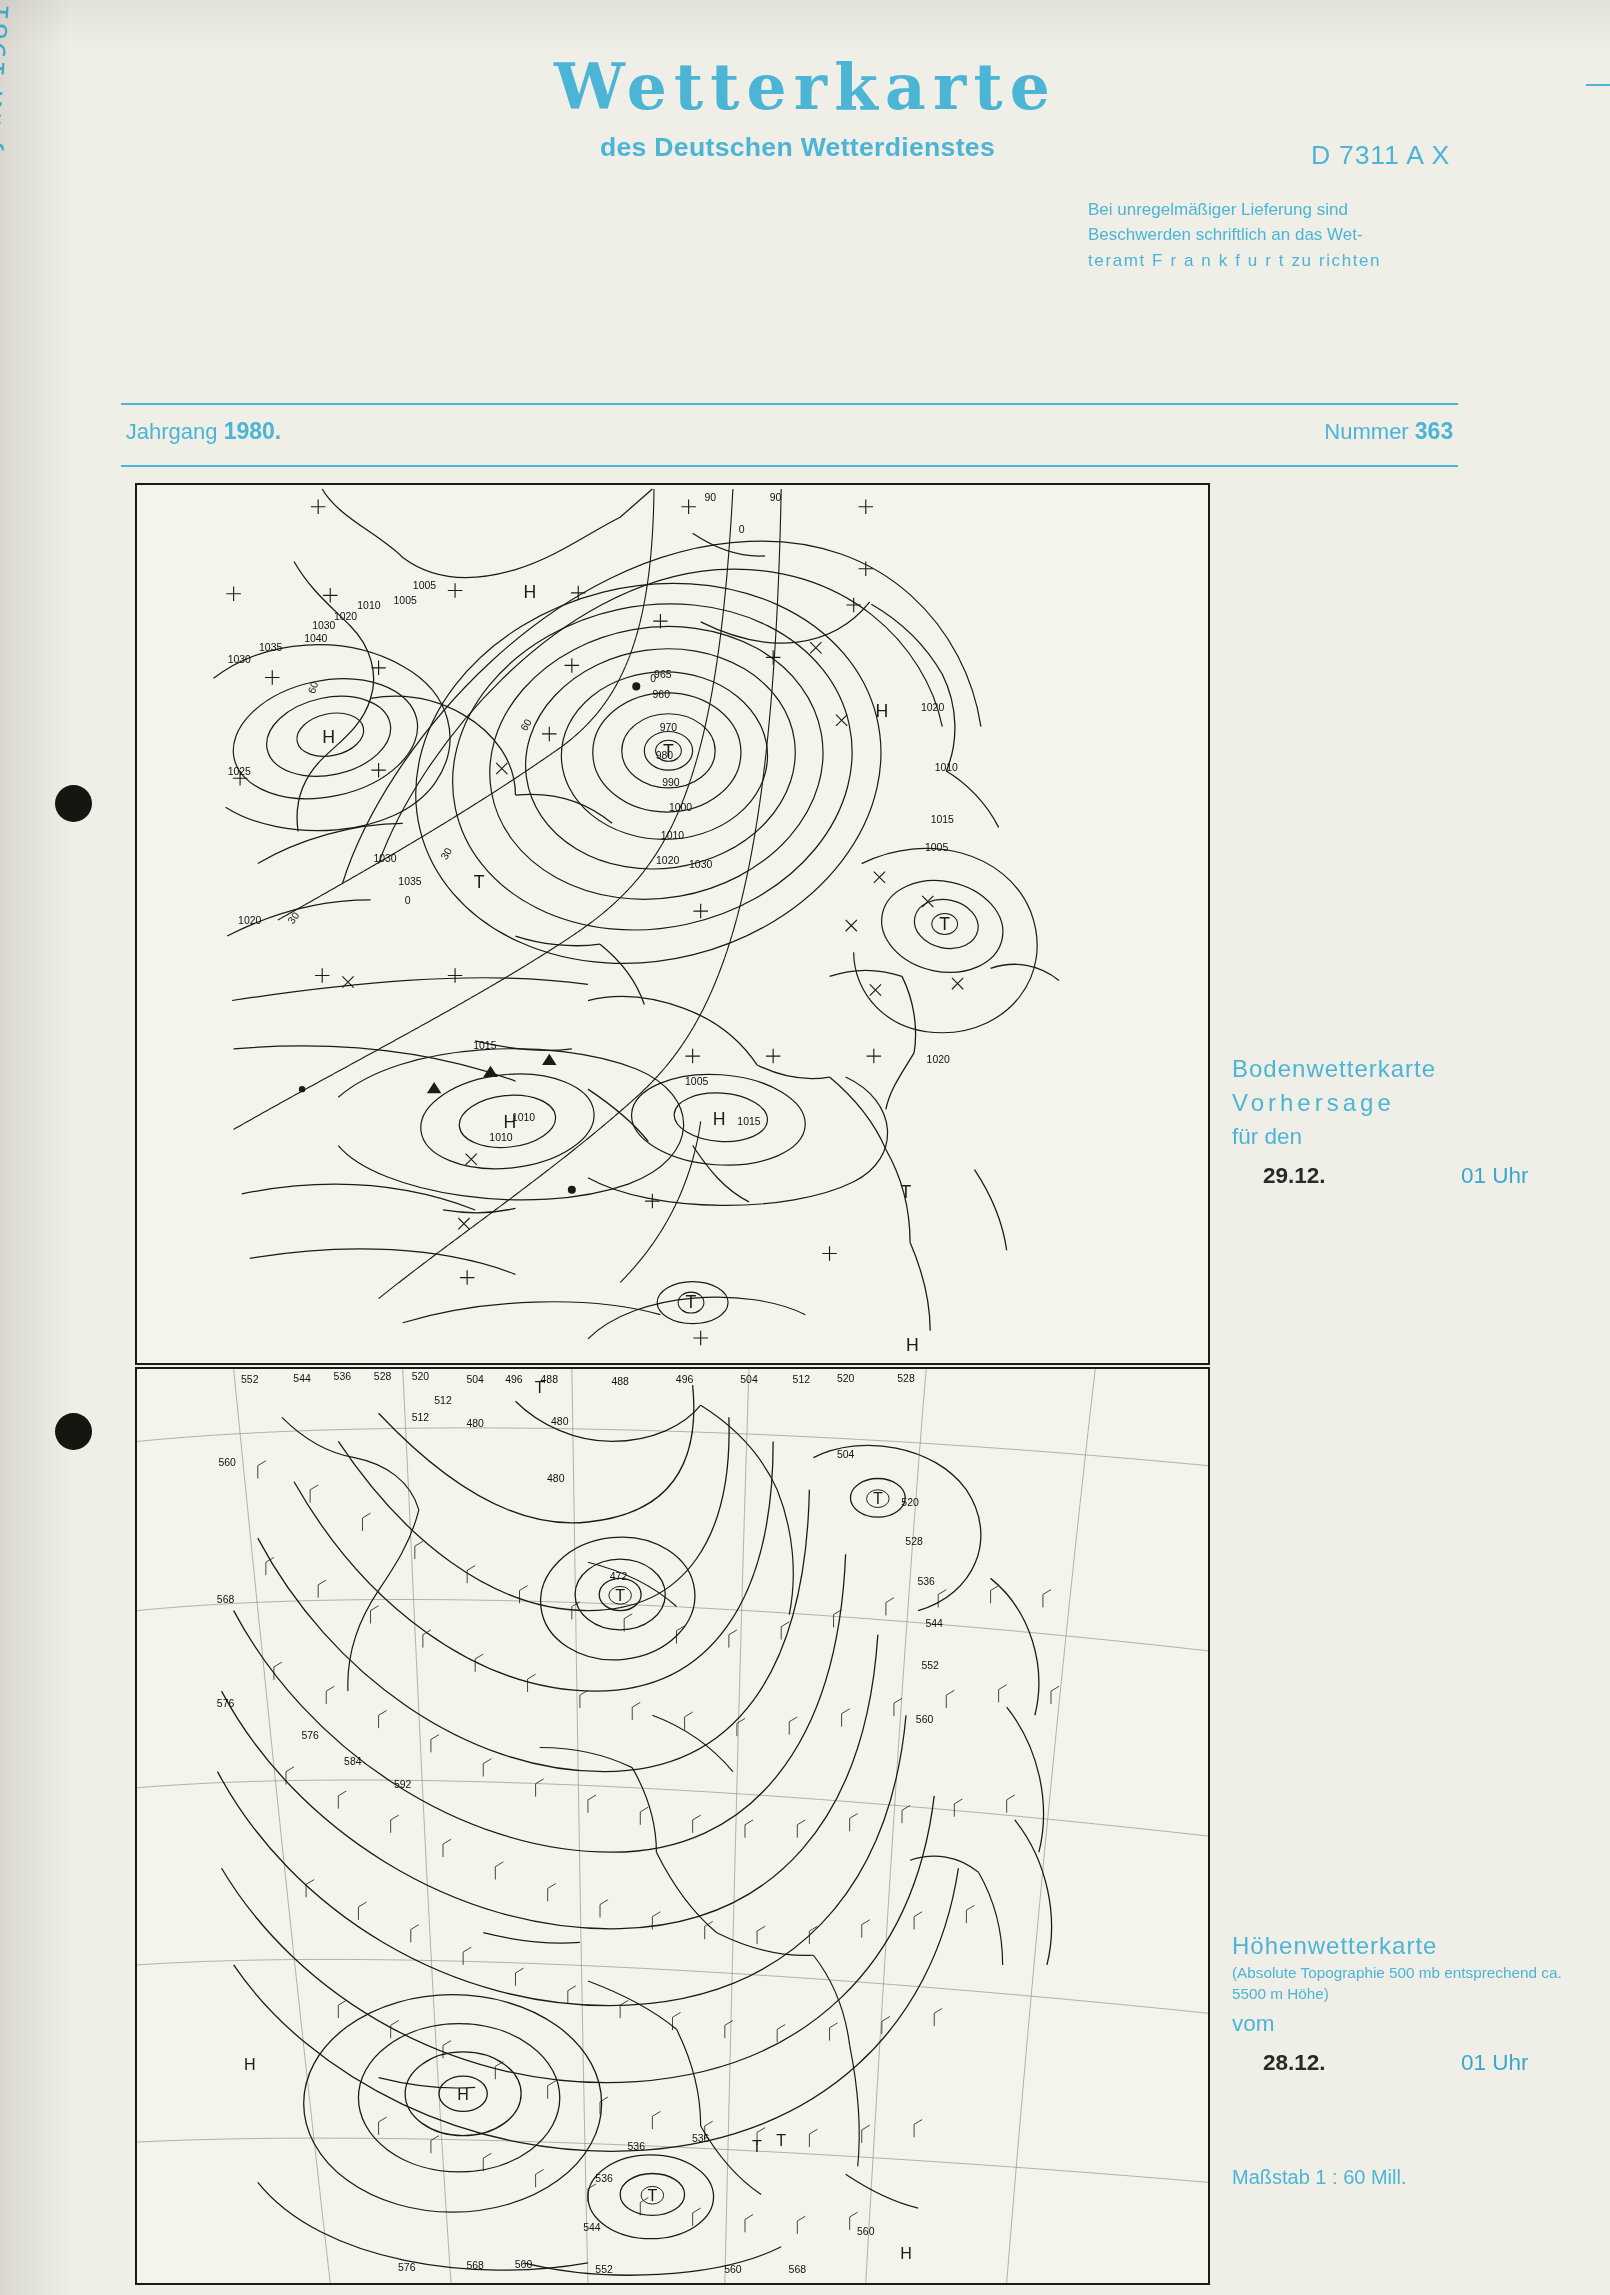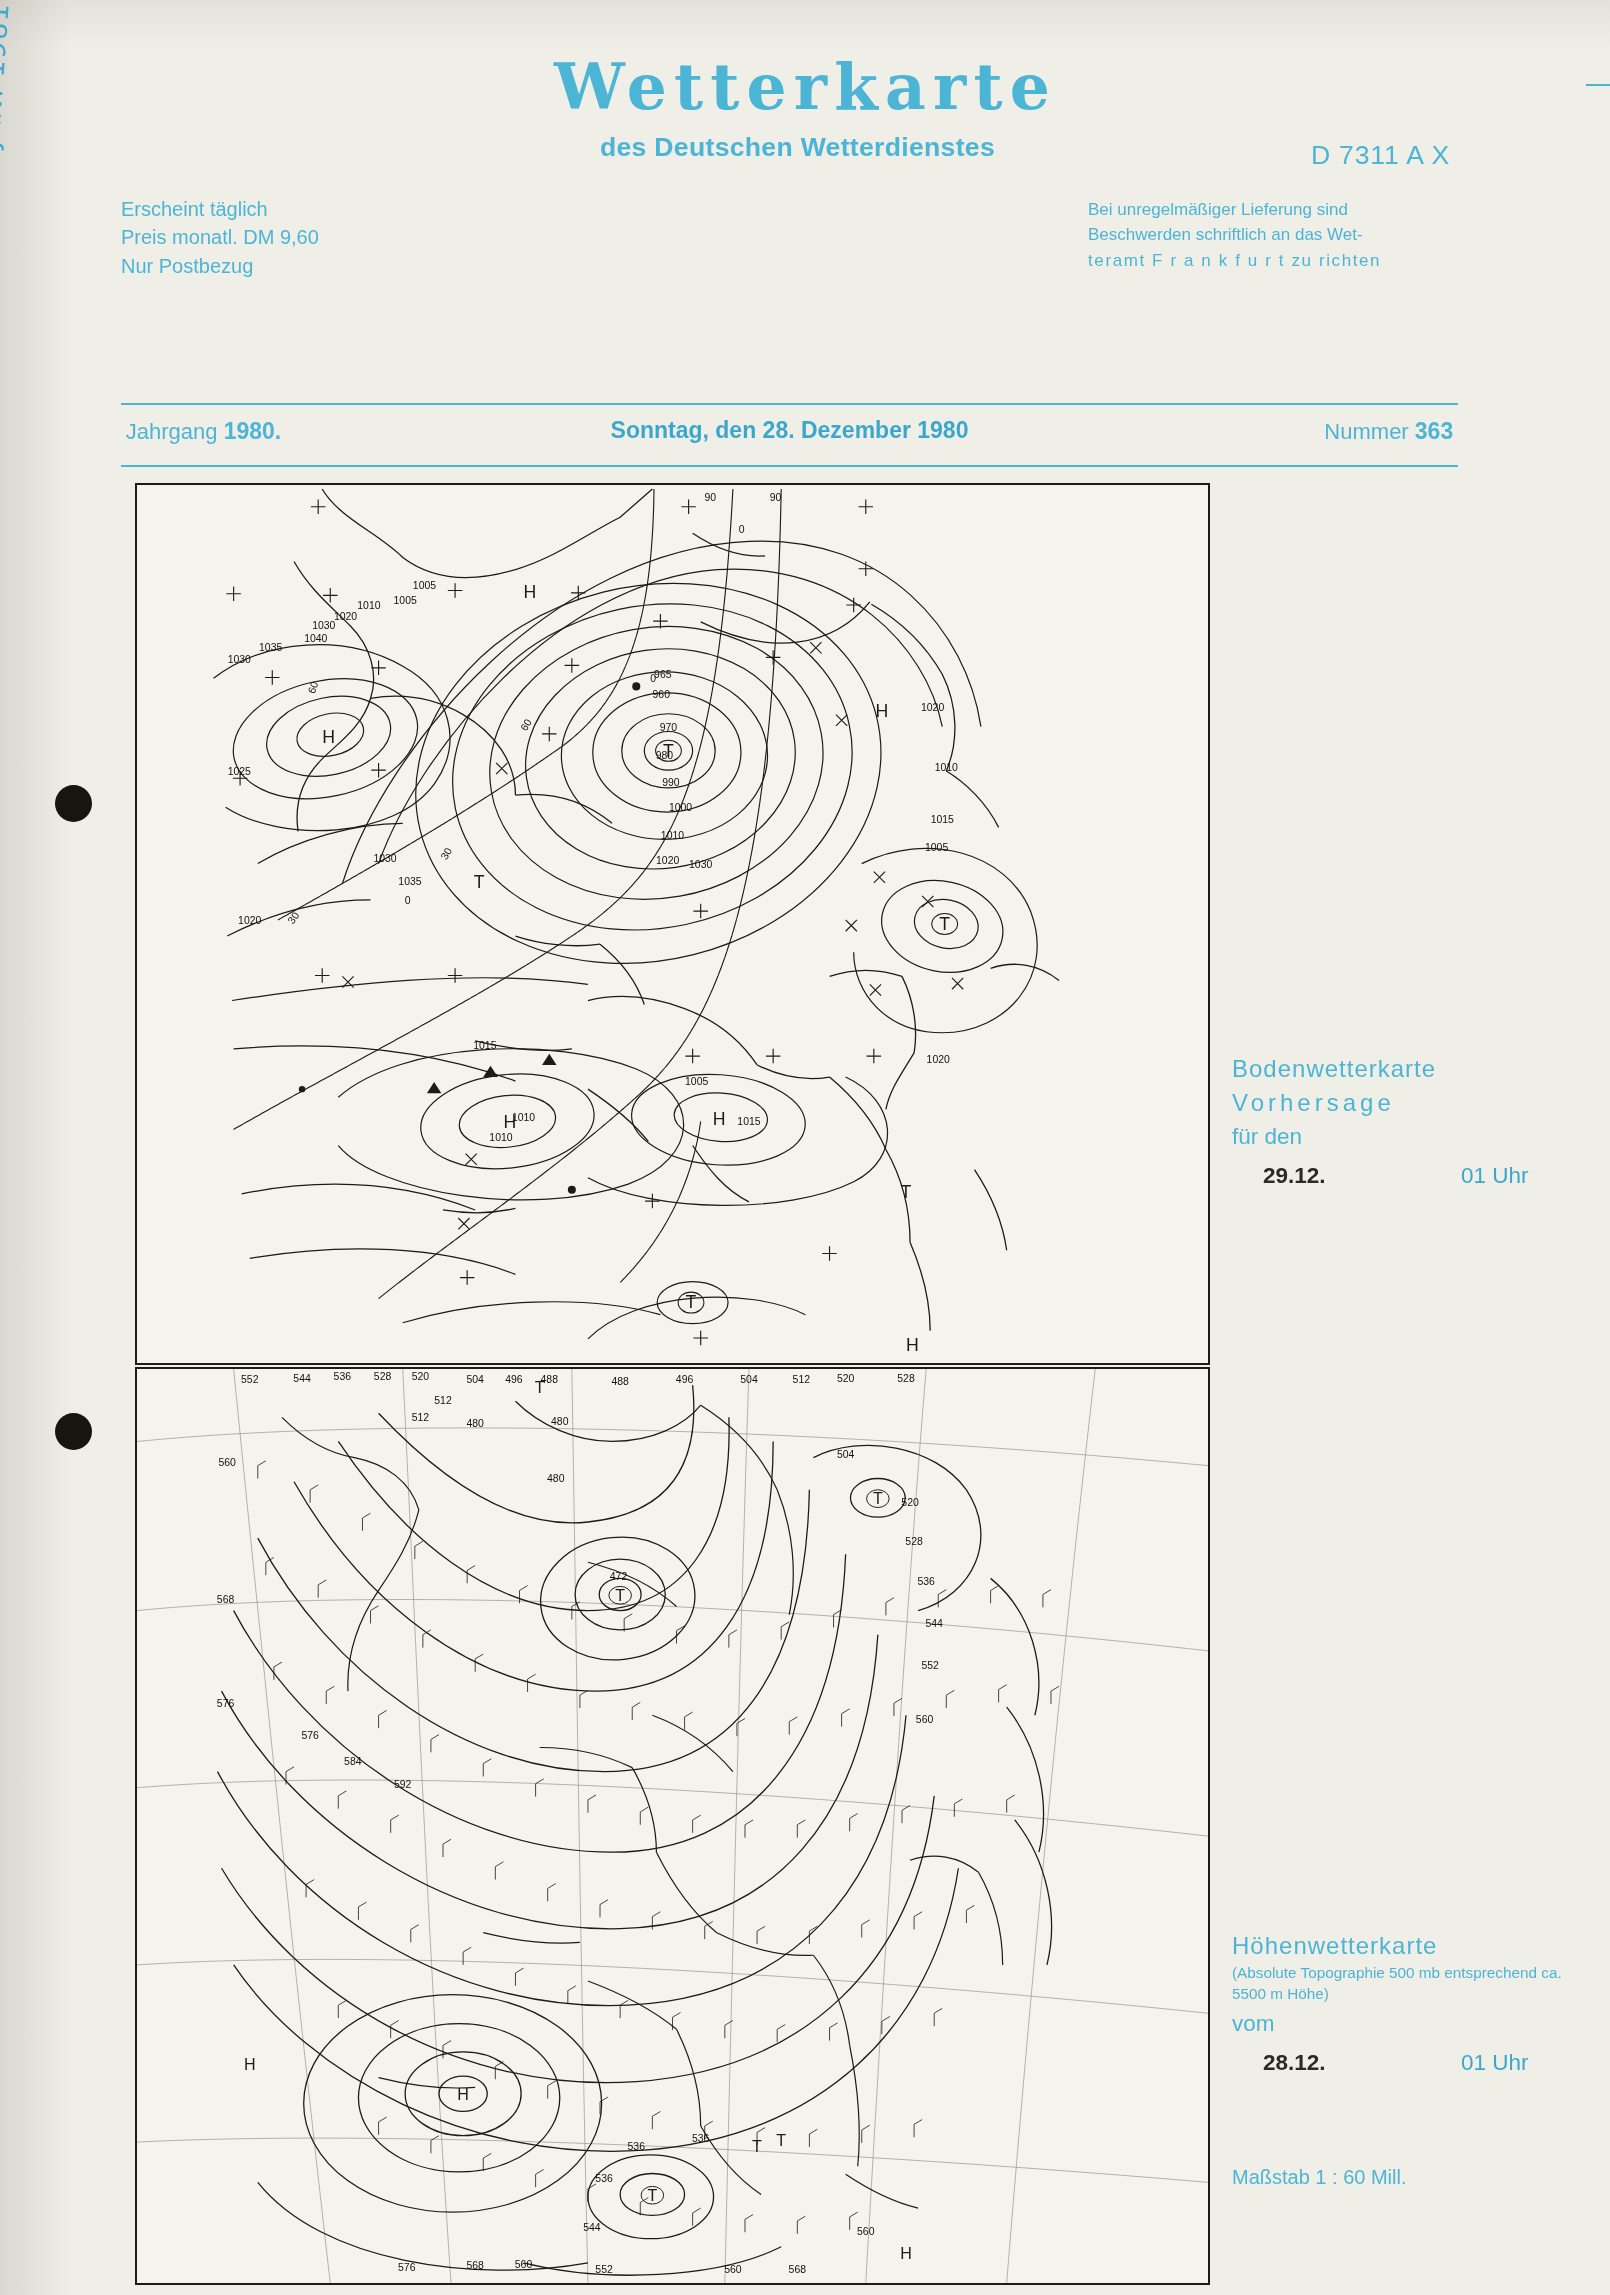--- a/index.html
+++ b/index.html
@@ -211,40 +211,34 @@
   <div class="hole h1"></div>
   <div class="hole h2"></div>
   <div class="corner-tick"></div>
 
   <div class="masthead">
     <div class="title">Wetterkarte</div>
     <div class="docnum">D 7311 A X</div>
     <div class="subtitle">des Deutschen Wetterdienstes</div>
 
     <div class="info-row">
-      <div class="info-left">
-        <div>Erscheint täglich</div>
-        <div>Preis monatl. DM 9,60</div>
-        <div>Nur Postbezug</div>
-      </div>
       <div class="info-right">
         <div>Bei unregelmäßiger Lieferung sind</div>
         <div>Beschwerden schriftlich an das Wet-</div>
         <div class="sp">teramt  F r a n k f u r t  zu richten</div>
       </div>
     </div>
   </div>
 
   <div class="rule r1"></div>
   <div class="issue-row">
     <div class="jahrgang">
       <span>Jahrgang</span>
       <b>1980.</b>
     </div>
-    <div class="date">Sonntag, den 28. Dezember 1980</div>
     <div class="nummer">
       <span>Nummer</span>
       <b>363</b>
     </div>
   </div>
   <div class="rule r2"></div>
 
   <div class="map surface">
     <svg viewBox="0 0 1330 1090" preserveAspectRatio="none">
       <g fill="none" stroke="#1b1b18" stroke-width="1.6">

